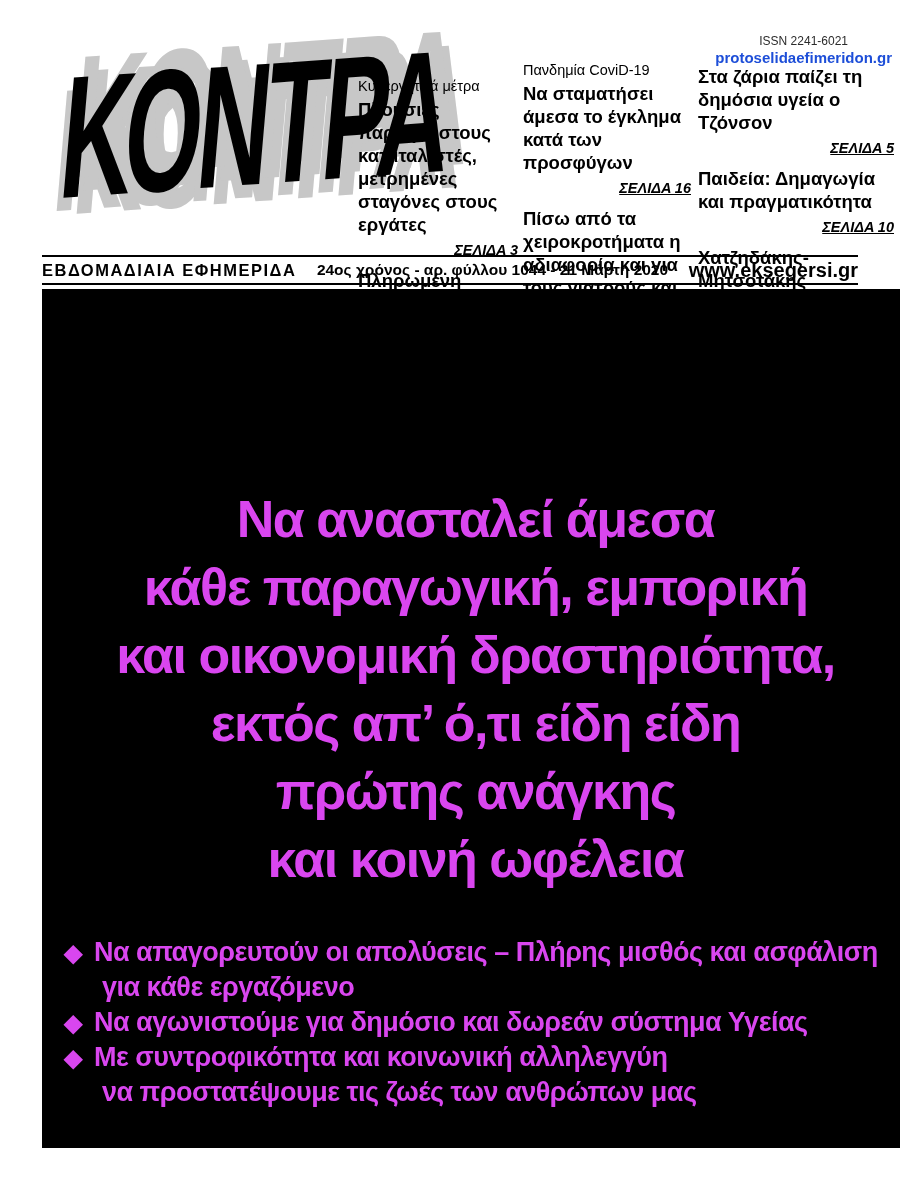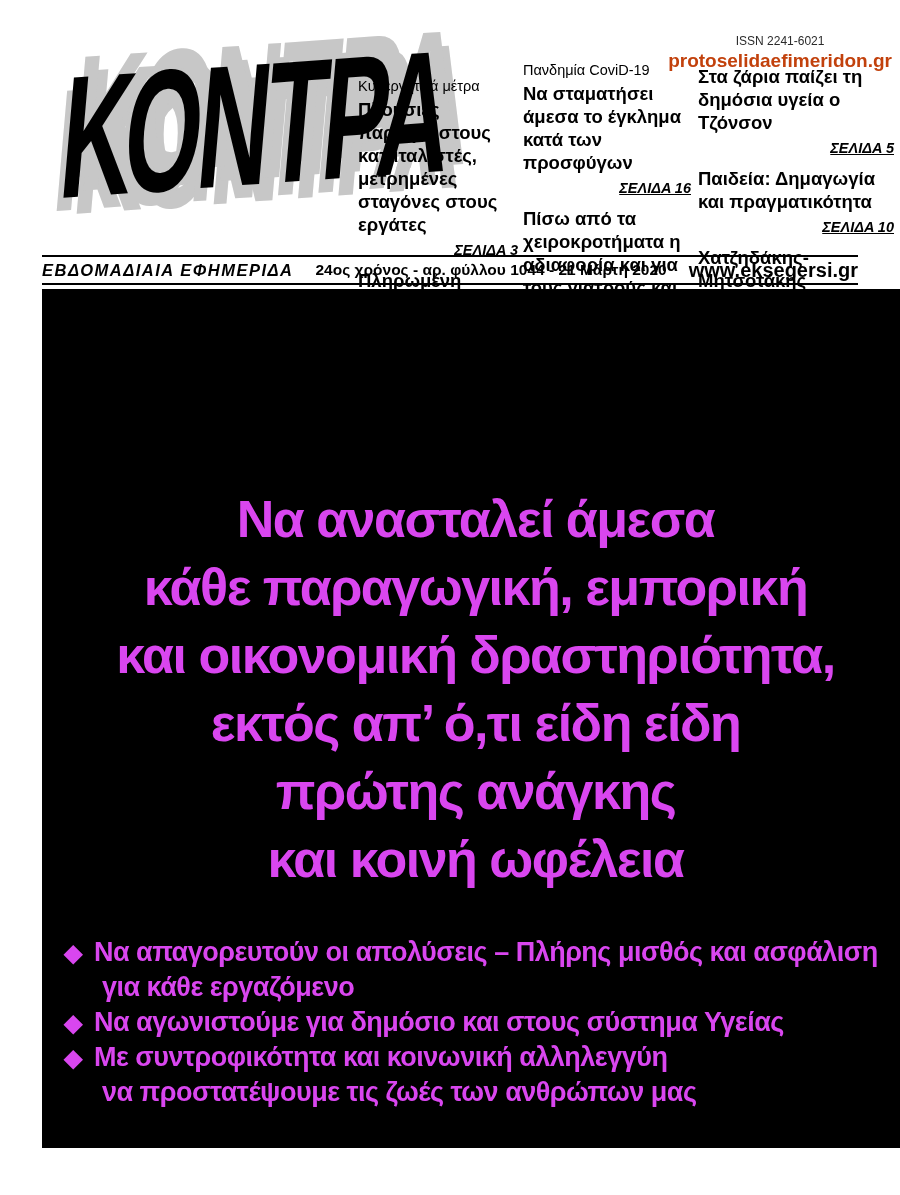--- a/index.html
+++ b/index.html
@@ -15,21 +15,21 @@
     font-weight:bold;font-size:122px;letter-spacing:-5px;white-space:nowrap;
     transform:rotate(-4deg) skewX(-9deg) scale(0.82,1.42);
     transform-origin:left center;
     color:#000;
     text-shadow:12px -14px 0 #c7c7c7, 24px -4px 0 #c7c7c7, -7px 9px 0 #c7c7c7, 18px 12px 0 #c7c7c7;
   }
 
   
   .issn-block{position:absolute;right:8px;top:34px;text-align:center;line-height:1.25;}
   .issn{font-size:12px;color:#2b2b2b;}
-  .watermark{font-size:19px;font-weight:bold;color:#c2410c;}
+  .watermark{font-size:15px;font-weight:bold;color:#1d4ed8;}
 
   
   .col{position:absolute;top:62px;line-height:1.24;}
   .col1{left:358px;width:160px;margin-top:16px;}
   .col2{left:523px;width:168px;}
   .col3{left:698px;width:196px;top:66px;}
   .kicker{font-size:14.5px;font-weight:normal;margin-bottom:3px;}
   .headline{font-size:18.5px;font-weight:bold;line-height:1.24;}
   .page-ref{
     text-align:right;font-size:14.5px;font-weight:bold;font-style:italic;
@@ -37,21 +37,21 @@
   }
   .page-ref.inset{margin-right:68px;}
   .price{text-align:right;font-size:19px;font-weight:bold;margin-top:4px;}
 
   
   .dateline{
     position:absolute;left:42px;top:255px;width:816px;height:26px;
     border-top:2px solid #000;border-bottom:2px solid #000;
     display:flex;align-items:center;
   }
-  .dl-left{font-size:16.5px;font-weight:bold;letter-spacing:1.5px;flex:0 0 auto;font-style:italic;}
+  .dl-left{font-size:16.5px;font-weight:bold;letter-spacing:1.5px;flex:0 0 auto;}
   .dl-center{font-size:15.5px;font-weight:bold;flex:1 1 auto;text-align:center;}
   .dl-right{font-size:20px;font-weight:bold;flex:0 0 auto;}
 
   
   .poster{
     position:absolute;left:42px;top:289px;width:867px;height:859px;
     background:#000;color:#d946ef;box-sizing:border-box;
     padding:196px 18px 0 18px;
   }
   .poster-headline{
@@ -124,21 +124,21 @@
       <div class="bullet">
         <span class="diamond">◆</span>
         <span class="btext">
           <span>Να απαγορευτούν οι απολύσεις – Πλήρης μισθός και ασφάλιση</span><br>
           <span class="wrap2">για κάθε εργαζόμενο</span>
         </span>
       </div>
       <div class="bullet">
         <span class="diamond">◆</span>
         <span class="btext">
-          <span>Να αγωνιστούμε για δημόσιο και στους σύστημα Υγείας</span>
+          <span>Να αγωνιστούμε για δημόσιο και δωρεάν σύστημα Υγείας</span>
         </span>
       </div>
       <div class="bullet">
         <span class="diamond">◆</span>
         <span class="btext">
           <span>Με συντροφικότητα και κοινωνική αλληλεγγύη</span><br>
           <span class="wrap2">να προστατέψουμε τις ζωές των ανθρώπων μας</span>
         </span>
       </div>
     </div>

